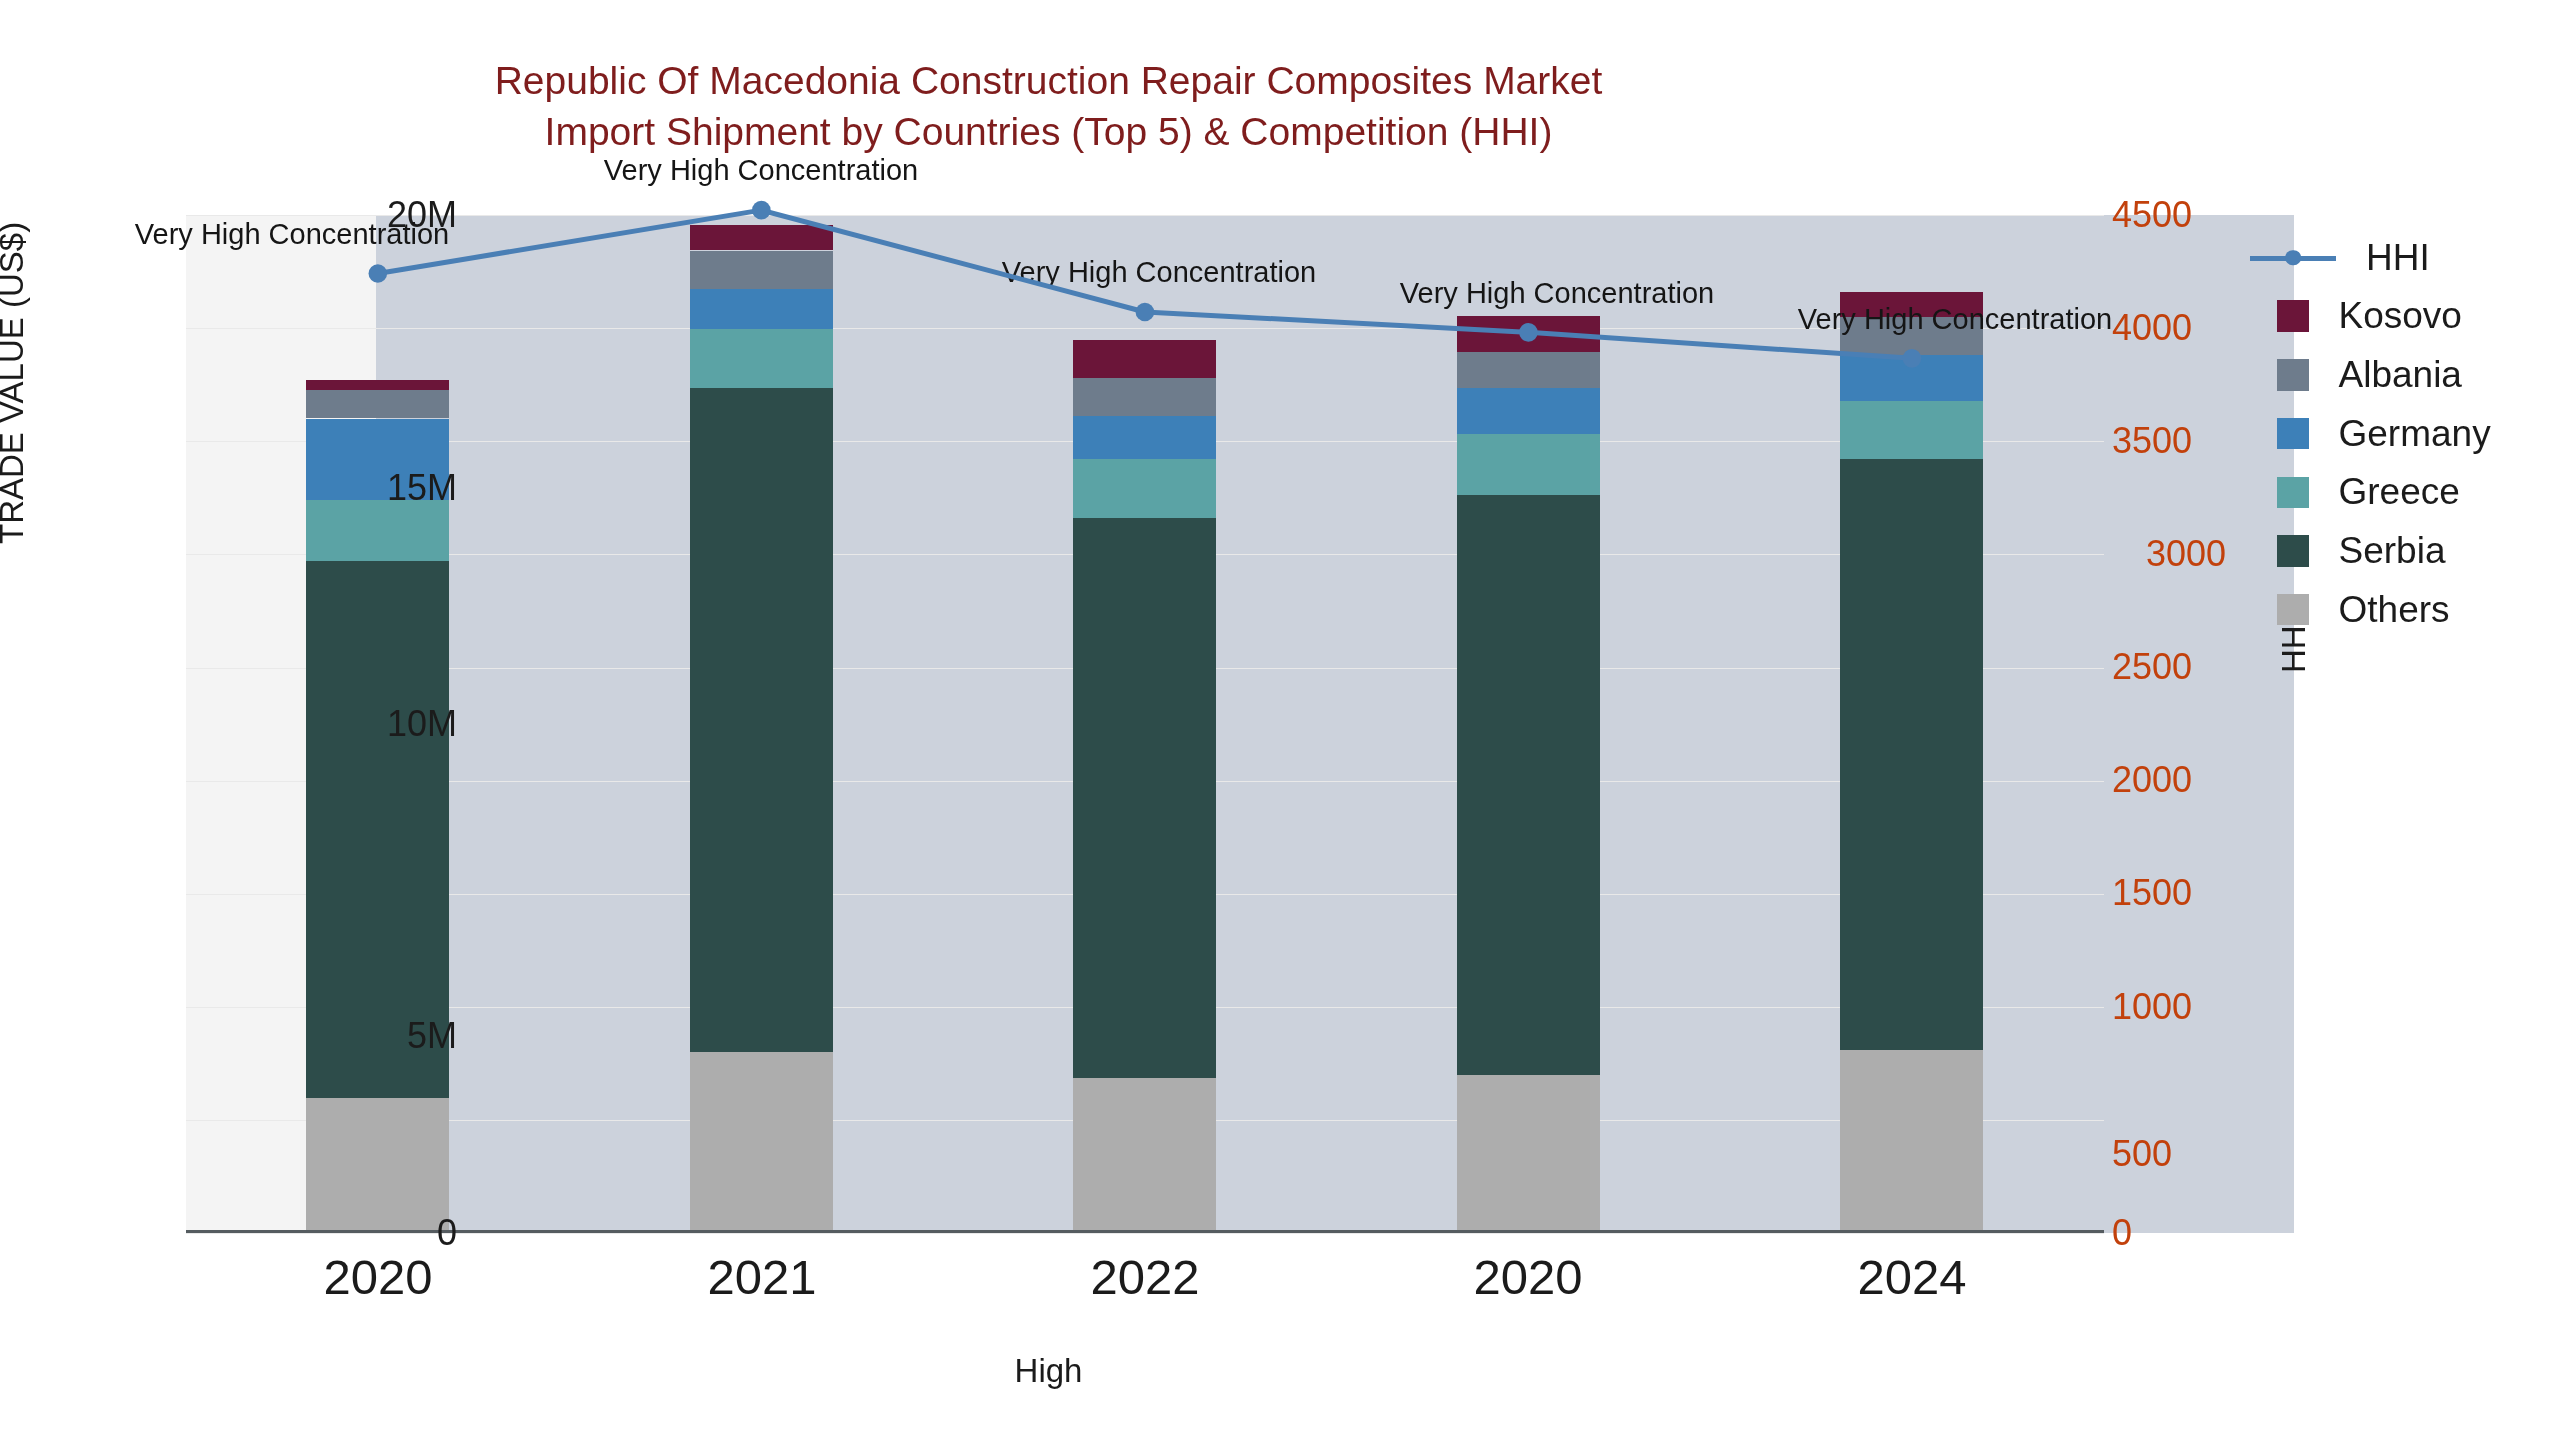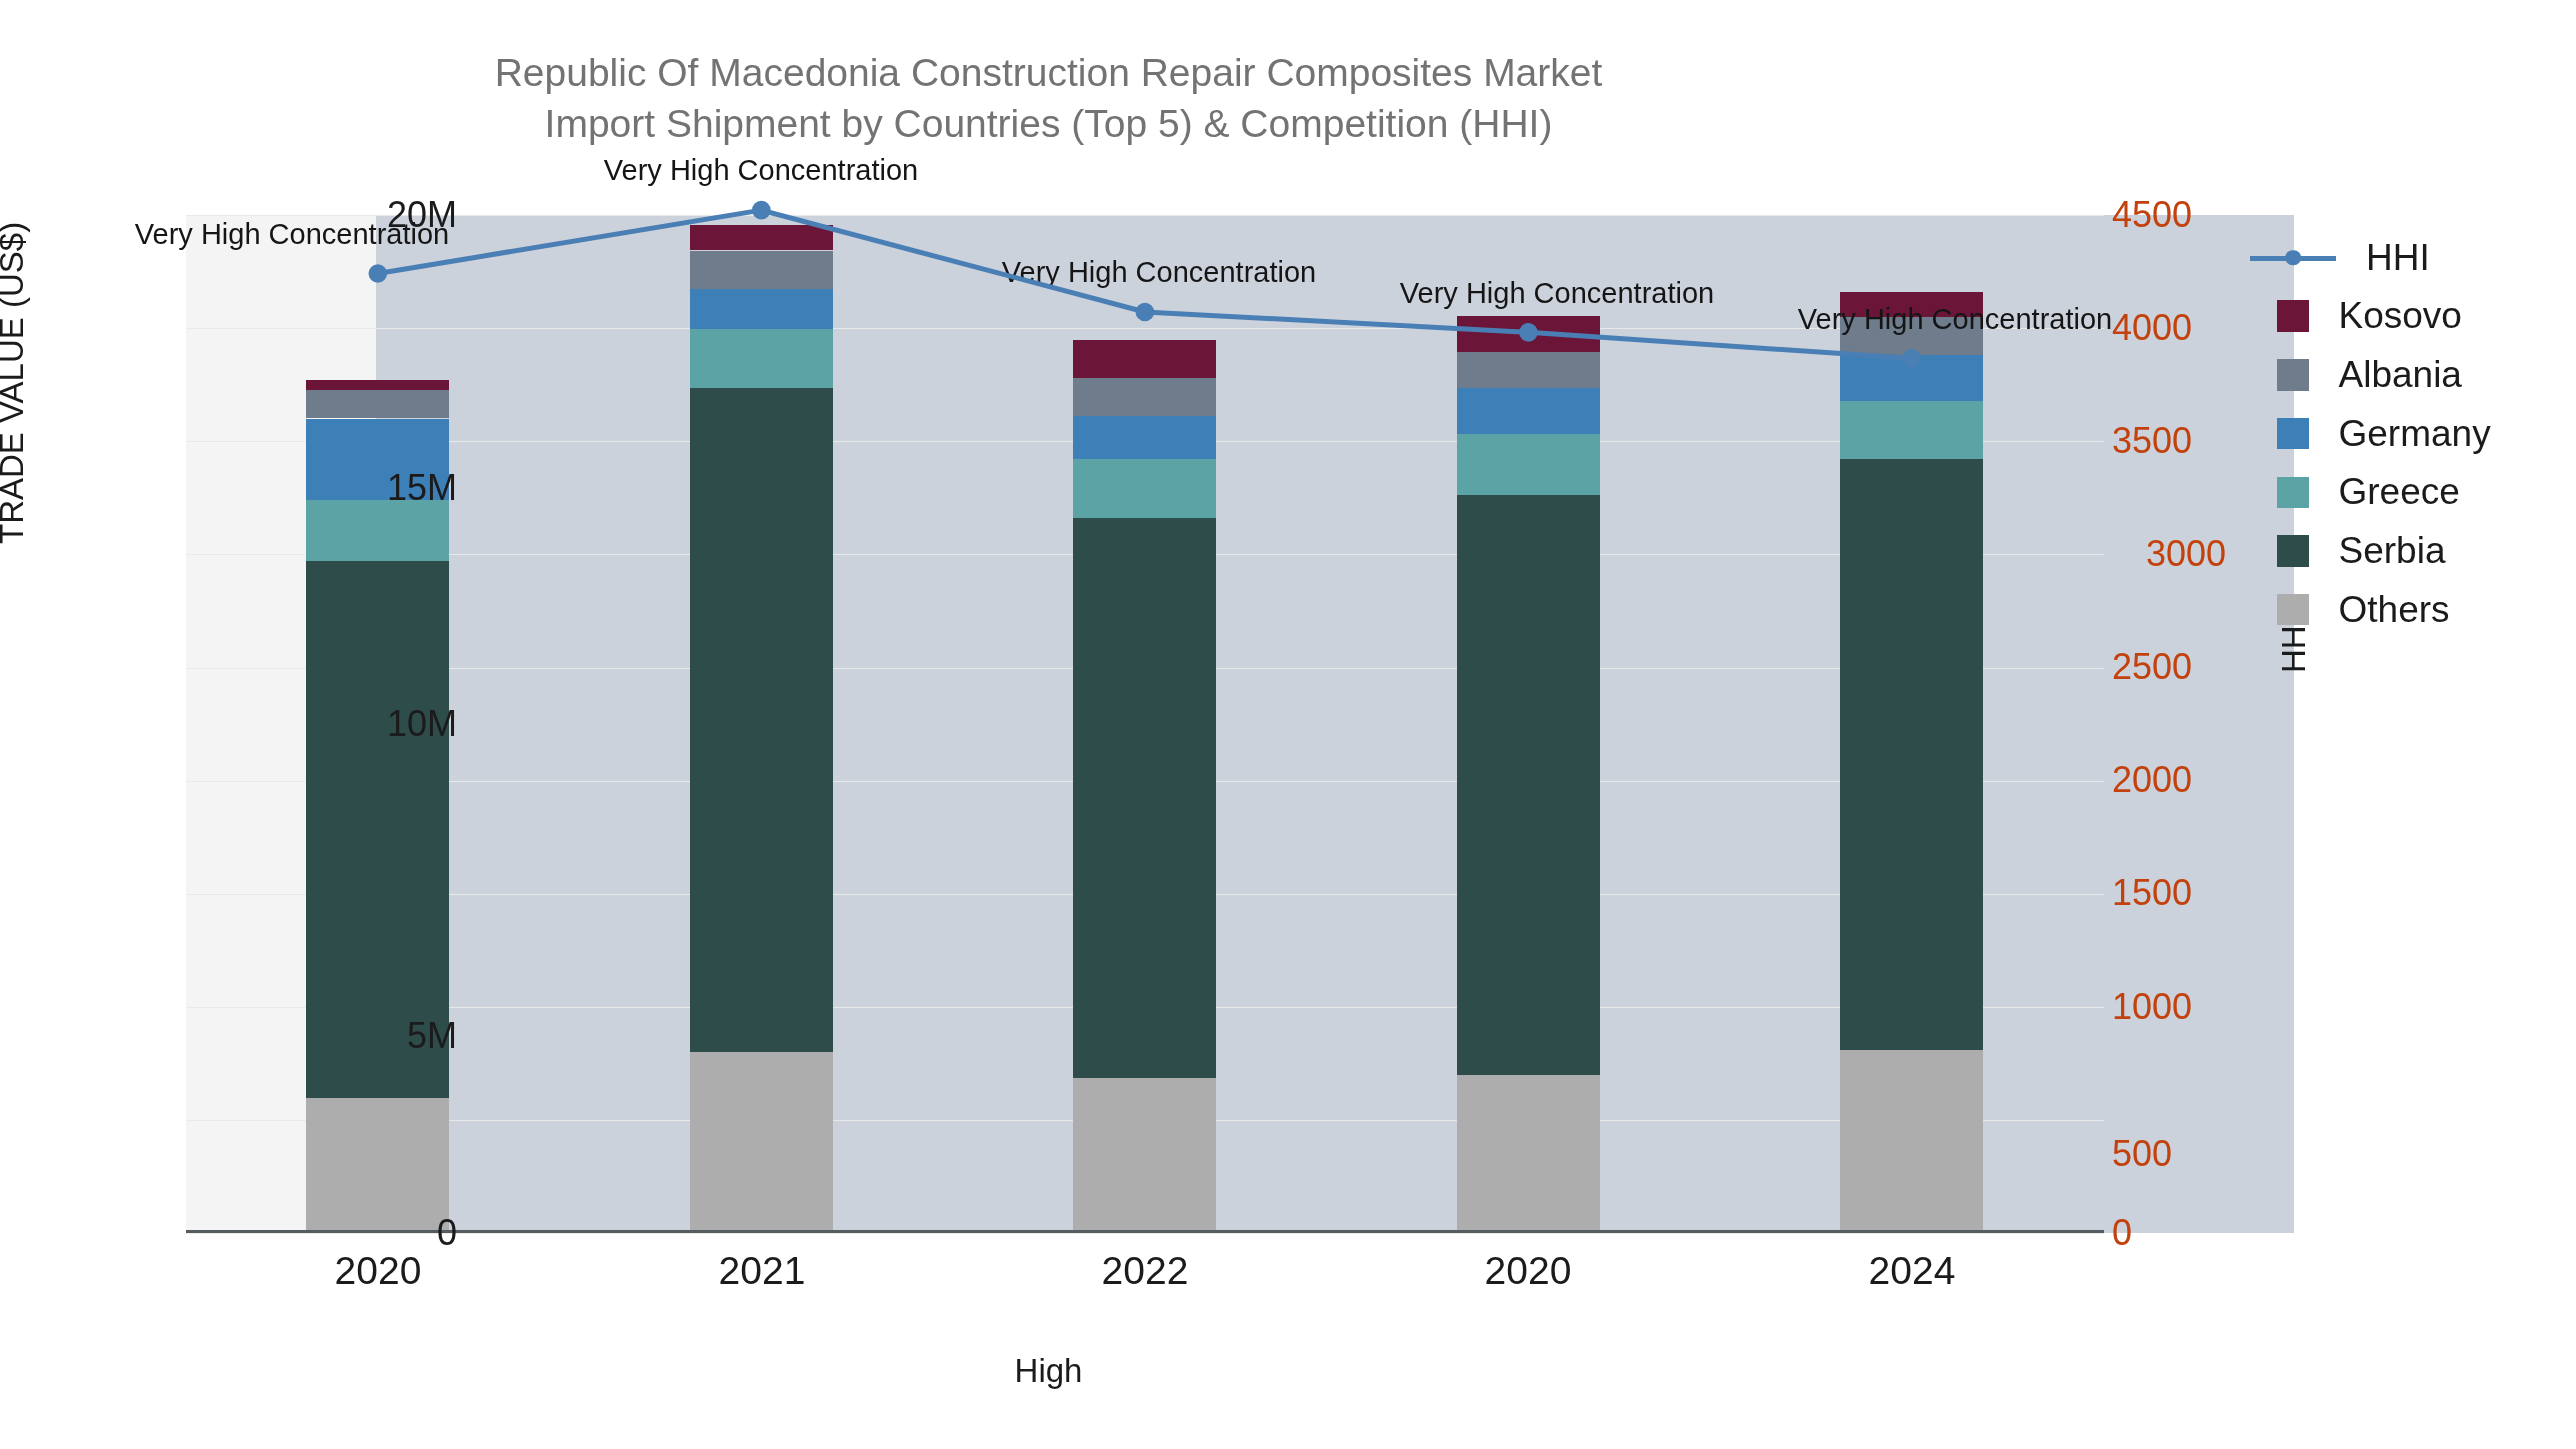--- a/index.html
+++ b/index.html
@@ -6,24 +6,24 @@
   body{
     width:2576px;height:1449px;
     background:#ffffff;
     font-family:"Liberation Sans", sans-serif;
     overflow:hidden;
     position:relative;
   }
 
   
   #chart-title{
-    position:absolute; left:0; top:48px; width:2097px;
+    position:absolute; left:0; top:56px; width:2097px;
     text-align:center;
     font-size:39px; line-height:1.30;
-    color:#737373; font-weight:400;
+    color:#7f1d1d; font-weight:400;
     white-space:pre-line;
   }
 
   
   #plot-area{
     position:absolute;
     left:186px; top:215px;
     width:1918px; height:1018px;
     background:#f4f4f4;
   }
@@ -58,21 +58,21 @@
     transform:translateY(-50%);
   }
   .ytick-right{
     position:absolute; left:2112px;
     font-size:36px; color:#c2410c;
     text-align:left; white-space:nowrap;
     transform:translateY(-50%);
   }
   .xtick{
     position:absolute; top:1249px;
-    font-size:39px; color:#1b1b1b;
+    font-size:49px; color:#1b1b1b;
     text-align:center; width:286px;
     transform:translateX(-50%);
   }
   #ylabel-left{
     position:absolute;
     left:-7.2px; top:544px;
     font-size:33px; color:#1b1b1b;
     transform:rotate(-90deg);
     transform-origin:left top;
     white-space:nowrap;

